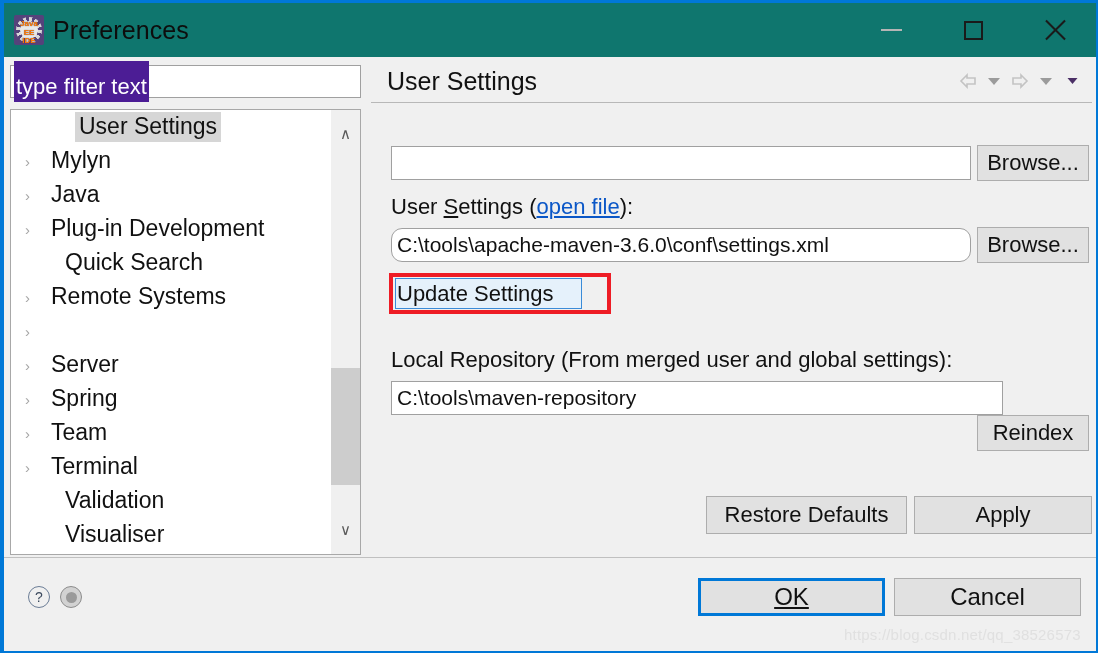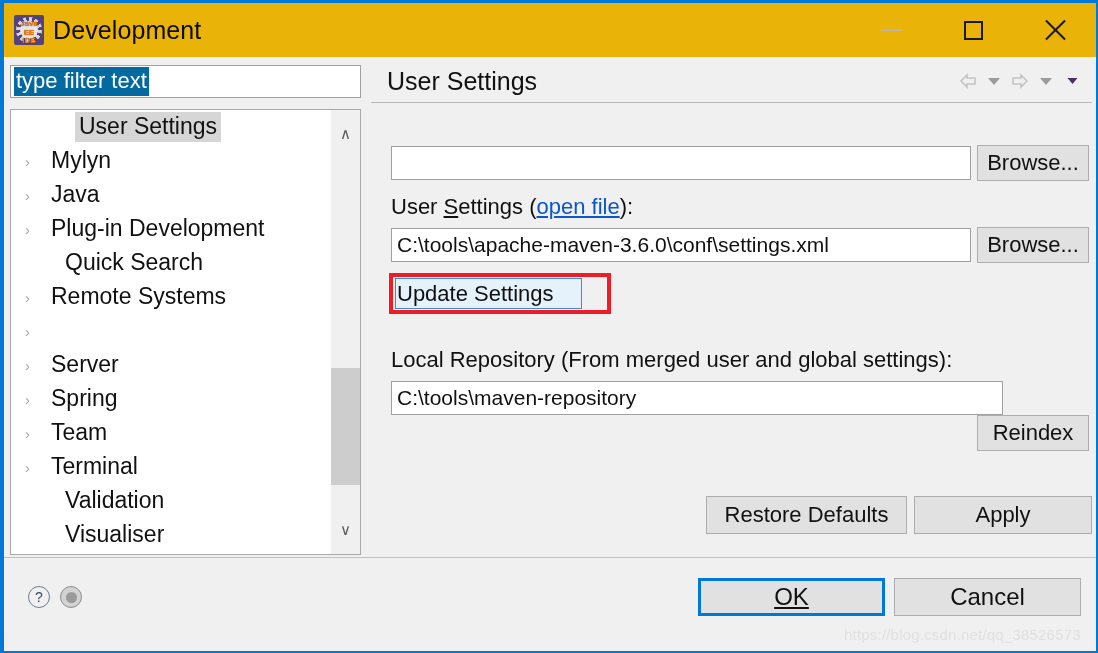--- a/index.html
+++ b/index.html
@@ -19,21 +19,21 @@
     border-left: 4px solid #0078d7;
     border-right: 2px solid #0078d7;
     border-bottom: 2px solid #0078d7;
     border-top: 3px solid #0078d7;
   }
 
   
   #titlebar {
     position: absolute; left: 0; top: 0;
     width: 1092px; height: 54px;
-    background: #eab308;
+    background: #0f766e;
     display: flex; align-items: center;
   }
   #app-icon {
     width: 30px; height: 30px;
     margin-left: 10px; margin-right: 9px;
     flex: 0 0 auto;
     background: #55427b;
     border-radius: 2px;
     position: relative;
     overflow: hidden;
@@ -84,23 +84,23 @@
   
   #filter-box {
     position: absolute; left: 6px; top: 62px;
     width: 351px; height: 33px;
     background: #ffffff;
     border: 1px solid #a0a0a0;
     display: flex; align-items: center;
     padding-left: 3px;
   }
   #filter-value {
-    background: #0369a1; color: #ffffff;
+    background: #4c1d95; color: #ffffff;
     font-size: 22px; line-height: 28px;
-    padding: 0 2px 1px 2px;
+    padding: 12px 2px 1px 2px;
     font-family: "Liberation Sans", sans-serif;
     white-space: nowrap;
   }
 
   
   #tree-panel {
     position: absolute; left: 6px; top: 106px;
     width: 351px; height: 446px;
     background: #ffffff;
     border: 1px solid #a8a8a8;
@@ -205,21 +205,21 @@
     font-family: "Liberation Sans", sans-serif;
     white-space: nowrap;
   }
 
   
   #lbl-global   { position: absolute; left: 20px; top: 8px; }
   #inp-global   { position: absolute; left: 20px; top: 42px; width: 580px; }
   #btn-browse1  { position: absolute; left: 606px; top: 41px; width: 112px; }
 
   #lbl-user     { position: absolute; left: 20px; top: 90px; }
-  #inp-user     { position: absolute; left: 20px; top: 124px; width: 580px; }
+  #inp-user     { position: absolute; left: 20px; top: 124px; width: 580px; border-radius: 11px; }
   #btn-browse2  { position: absolute; left: 606px; top: 123px; width: 112px; }
 
   #redbox {
     position: absolute; left: 18px; top: 169px;
     width: 222px; height: 41px;
     border: 4px solid #ee1c25;
   }
   #btn-update {
     position: absolute; left: 24px; top: 174px;
     width: 187px; height: 31px;
@@ -295,21 +295,21 @@
 <div id="dialog">
 
   <div id="titlebar">
     <div id="app-icon">
       <div class="gear"></div>
       <div class="lbl">
         <span>Java EE</span><br>
         <span>IDE</span>
       </div>
     </div>
-    <div id="title-text">Development</div>
+    <div id="title-text">Preferences</div>
 
     <div class="winbtn" id="btn-min">
       <div class="minglyph"></div>
     </div>
     <div class="winbtn" id="btn-max">
       <div class="maxglyph"></div>
     </div>
     <div class="winbtn" id="btn-close">
       <div class="closeglyph"></div>
     </div>

